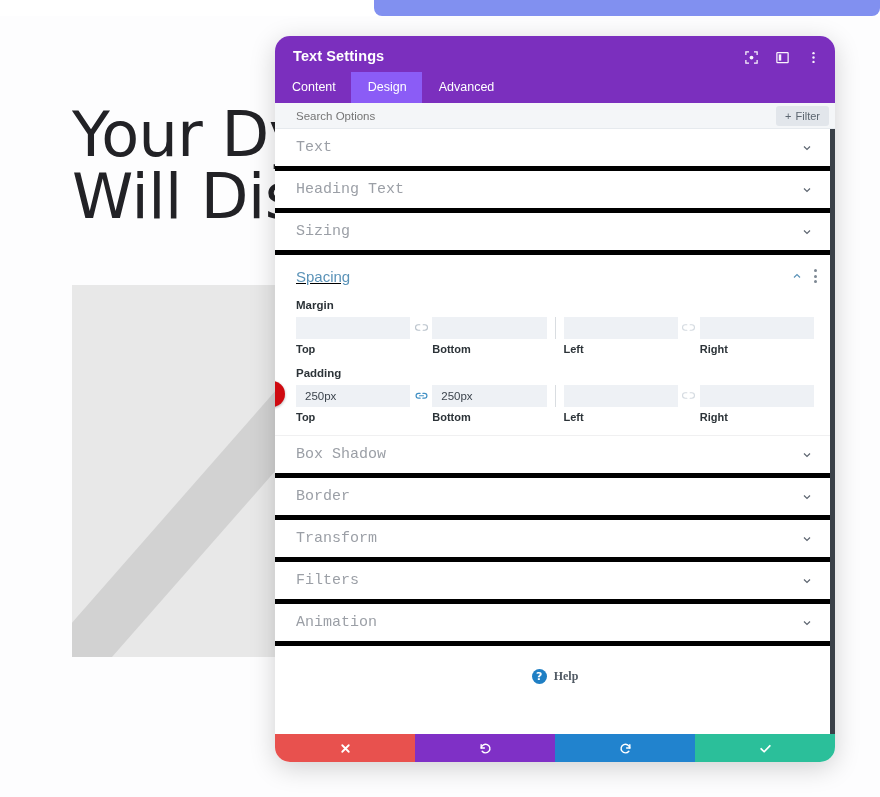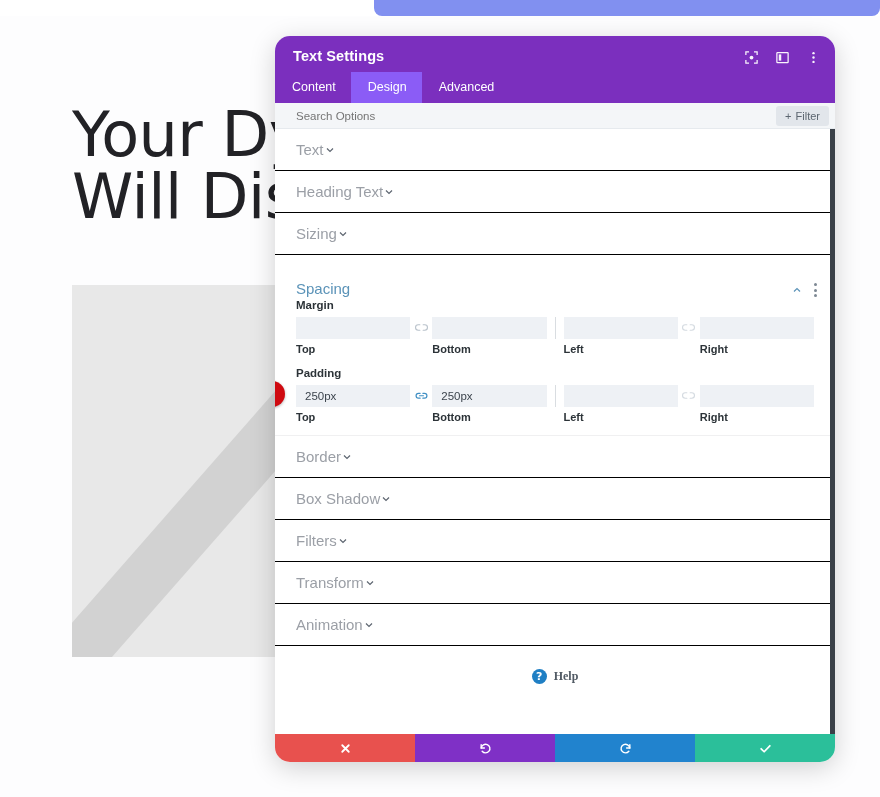--- a/index.html
+++ b/index.html
@@ -84,33 +84,34 @@
   }
   .filter-btn {
     background: #e2e6eb; color: #5c6670; font-size: 11px;
     padding: 4px 9px; border-radius: 3px; cursor: pointer;
     display: flex; align-items: center; gap: 4px;
   }
 
   .scroll-area { flex: 1; overflow: hidden; position: relative; background:#fff; }
 
   .acc-row {
-    display: flex; align-items: center; justify-content: flex-start;
+    display: flex; align-items: center; justify-content: space-between;
     height: 42px; padding: 0 22px 0 21px;
-    border-bottom: 1px solid #000000;
+    border-bottom: 5px solid #000000;
     cursor: pointer;
+    font-family: Liberation Mono, monospace;
   }
   .acc-label { font-size: 15px; color: #9b9fa6; font-weight: 400; }
   .chev { width: 12px; height: 12px; color: #5d6570; }
 
   
   .spacing-sec { border-bottom: 1px solid #f0f0f1; padding-bottom: 12px; }
   .spacing-head {
-    display: flex; align-items: flex-end; justify-content: space-between;
-    height: 42px; padding: 0 18px 0 21px; cursor: pointer;
+    display: flex; align-items: center; justify-content: space-between;
+    height: 42px; padding: 0 18px 0 21px; cursor: pointer; text-decoration: underline;
   }
   .spacing-title { font-size: 15px; color: #5b93b8; }
   .spacing-head-icons { display: flex; align-items: center; gap: 11px; }
   .kebab { width: 3px; height: 14px; display:flex; flex-direction:column; justify-content:space-between; }
   .kebab i { display:block; width:3px; height:3px; border-radius:50%; background:#7d8893; }
 
   .field-label {
     font-size: 11.5px; color: #2c3338; font-weight: bold;
     padding: 0 21px; margin-top: 2px; margin-bottom: 6px;
   }
@@ -329,39 +330,39 @@
             </div>
             <div class="cell">
               <input value="" style="">
               <div class="sub">Right</div>
             </div>
           </div>
         </div>
       </div>
 
       <div class="acc-row">
+        <span class="acc-label">Box Shadow</span>
+        <svg class="chev" viewBox="0 0 24 24" fill="none" stroke="currentColor" stroke-width="2.4">
+            <path d="M6 9l6 6 6-6"></path>
+          </svg>
+      </div>
+      <div class="acc-row">
         <span class="acc-label">Border</span>
         <svg class="chev" viewBox="0 0 24 24" fill="none" stroke="currentColor" stroke-width="2.4">
             <path d="M6 9l6 6 6-6"></path>
           </svg>
       </div>
       <div class="acc-row">
-        <span class="acc-label">Box Shadow</span>
+        <span class="acc-label">Transform</span>
         <svg class="chev" viewBox="0 0 24 24" fill="none" stroke="currentColor" stroke-width="2.4">
             <path d="M6 9l6 6 6-6"></path>
           </svg>
       </div>
       <div class="acc-row">
         <span class="acc-label">Filters</span>
-        <svg class="chev" viewBox="0 0 24 24" fill="none" stroke="currentColor" stroke-width="2.4">
-            <path d="M6 9l6 6 6-6"></path>
-          </svg>
-      </div>
-      <div class="acc-row">
-        <span class="acc-label">Transform</span>
         <svg class="chev" viewBox="0 0 24 24" fill="none" stroke="currentColor" stroke-width="2.4">
             <path d="M6 9l6 6 6-6"></path>
           </svg>
       </div>
       <div class="acc-row">
         <span class="acc-label">Animation</span>
         <svg class="chev" viewBox="0 0 24 24" fill="none" stroke="currentColor" stroke-width="2.4">
             <path d="M6 9l6 6 6-6"></path>
           </svg>
       </div>

